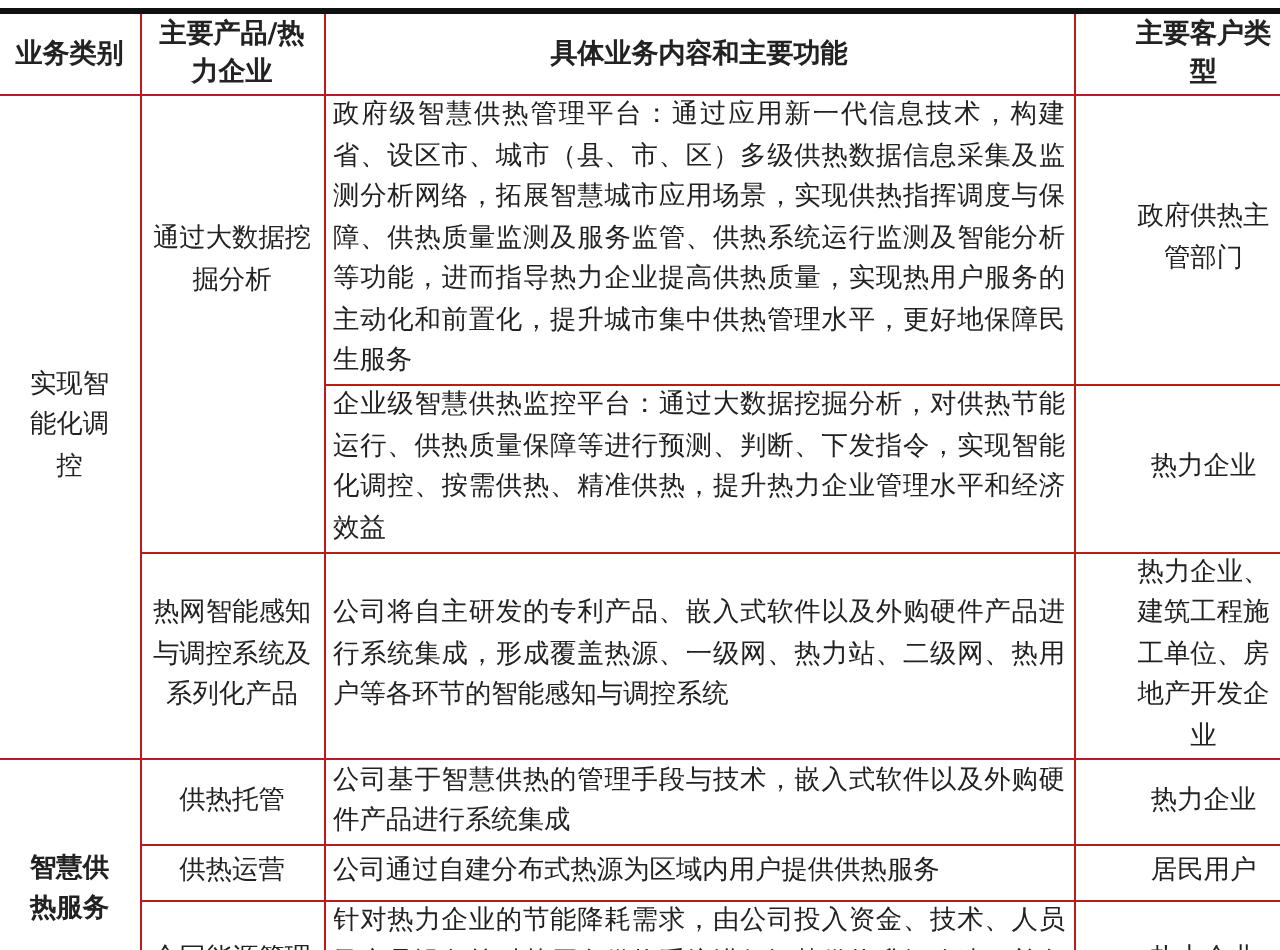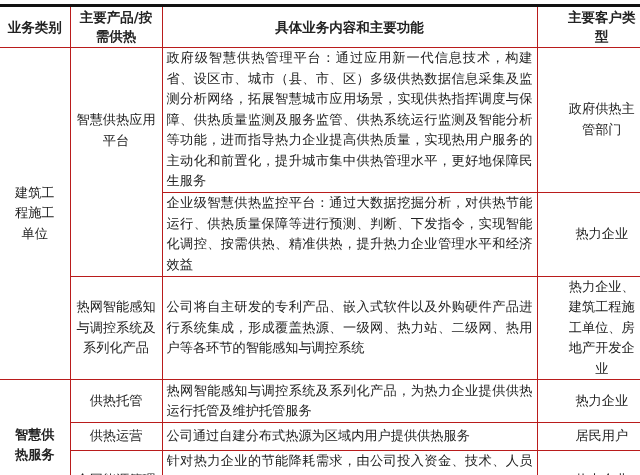--- a/index.html
+++ b/index.html
@@ -30,45 +30,45 @@
 <table class="biz">
   <colgroup>
       <col class="c1">
       <col class="c2">
       <col class="c3">
       <col class="c4">
     </colgroup>
   <tbody>
       <tr>
     <th>业务类别</th>
-    <th>主要产品/按需供热</th>
+    <th>主要产品/热力企业</th>
     <th>具体业务内容和主要功能</th>
     <th>主要客户类型</th>
   </tr>
 
   <tr style="height:131px;">
-    <td class="col-cat" rowspan="3"><span style="display:inline-block;width:44px;">建筑工程施工单位</span></td>
-    <td class="col-prod" rowspan="2" style="vertical-align:top;padding-top:62px;">智慧供热应用平台</td>
+    <td class="col-cat" rowspan="3"><span style="display:inline-block;width:44px;">实现智能化调控</span></td>
+    <td class="col-prod" rowspan="2" style="vertical-align:top;padding-top:62px;">通过大数据挖掘分析</td>
     <td class="col-desc">政府级智慧供热管理平台：通过应用新一代信息技术，构建省、设区市、城市（县、市、区）多级供热数据信息采集及监测分析网络，拓展智慧城市应用场景，实现供热指挥调度与保障、供热质量监测及服务监管、供热系统运行监测及智能分析等功能，进而指导热力企业提高供热质量，实现热用户服务的主动化和前置化，提升城市集中供热管理水平，更好地保障民生服务</td>
     <td class="col-cust">政府供热主管部门</td>
   </tr>
   <tr style="height:84px;">
     <td class="col-desc">企业级智慧供热监控平台：通过大数据挖掘分析，对供热节能运行、供热质量保障等进行预测、判断、下发指令，实现智能化调控、按需供热、精准供热，提升热力企业管理水平和经济效益</td>
     <td class="col-cust">热力企业</td>
   </tr>
   <tr style="height:76px;">
     <td class="col-prod">热网智能感知与调控系统及系列化产品</td>
     <td class="col-desc">公司将自主研发的专利产品、嵌入式软件以及外购硬件产品进行系统集成，形成覆盖热源、一级网、热力站、二级网、热用户等各环节的智能感知与调控系统</td>
     <td class="col-cust">热力企业、建筑工程施工单位、房地产开发企业</td>
   </tr>
 
   <tr style="height:43px;">
     <td class="col-cat" rowspan="3"><span style="display:inline-block;width:44px;font-weight:bold;">智慧供热服务</span></td>
     <td class="col-prod">供热托管</td>
-    <td class="col-desc">热网智能感知与调控系统及系列化产品，为热力企业提供供热运行托管及维护托管服务</td>
+    <td class="col-desc">公司基于智慧供热的管理手段与技术，嵌入式软件以及外购硬件产品进行系统集成</td>
     <td class="col-cust">热力企业</td>
   </tr>
   <tr style="height:28px;">
     <td class="col-prod">供热运营</td>
     <td class="col-desc">公司通过自建分布式热源为区域内用户提供供热服务</td>
     <td class="col-cust">居民用户</td>
   </tr>
   <tr class="last" style="height:59px;">
     <td class="col-prod">合同能源管理</td>
     <td class="col-desc">

